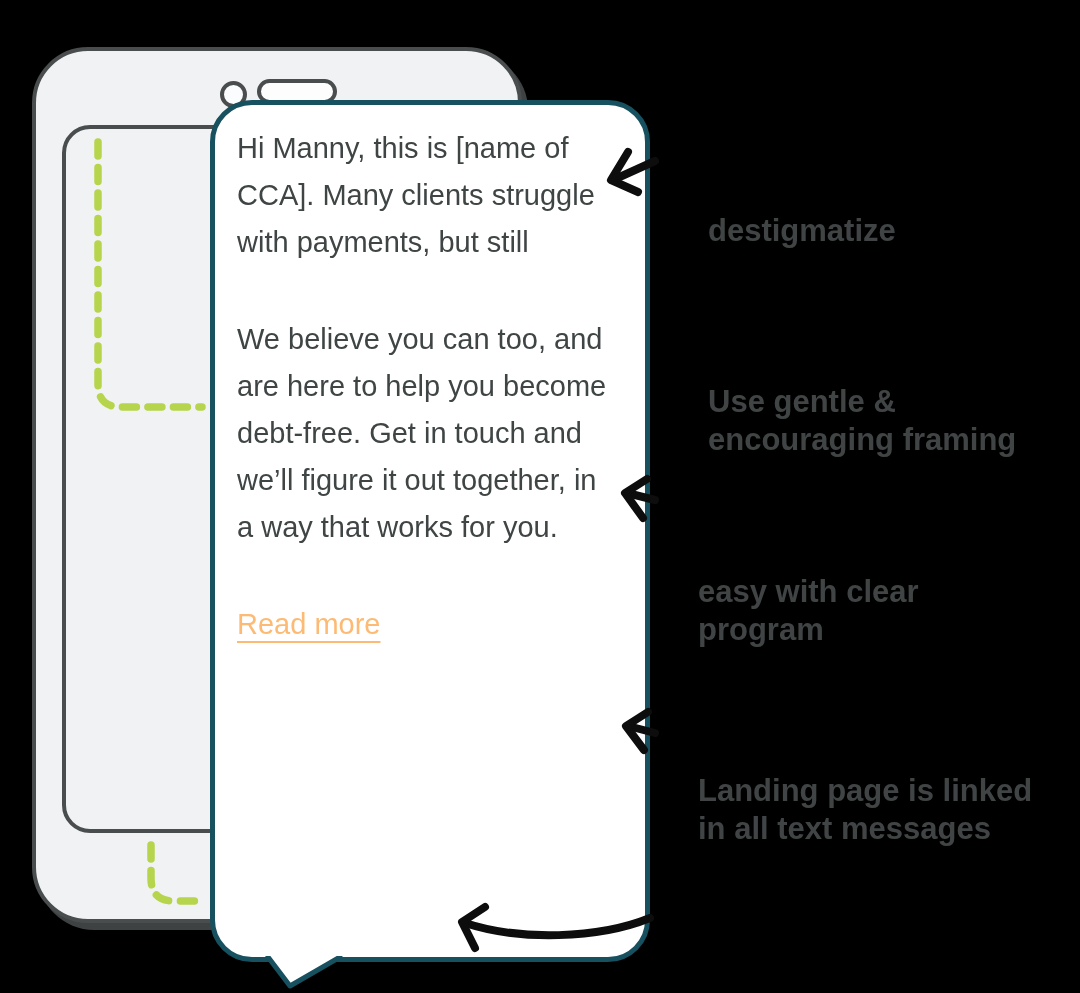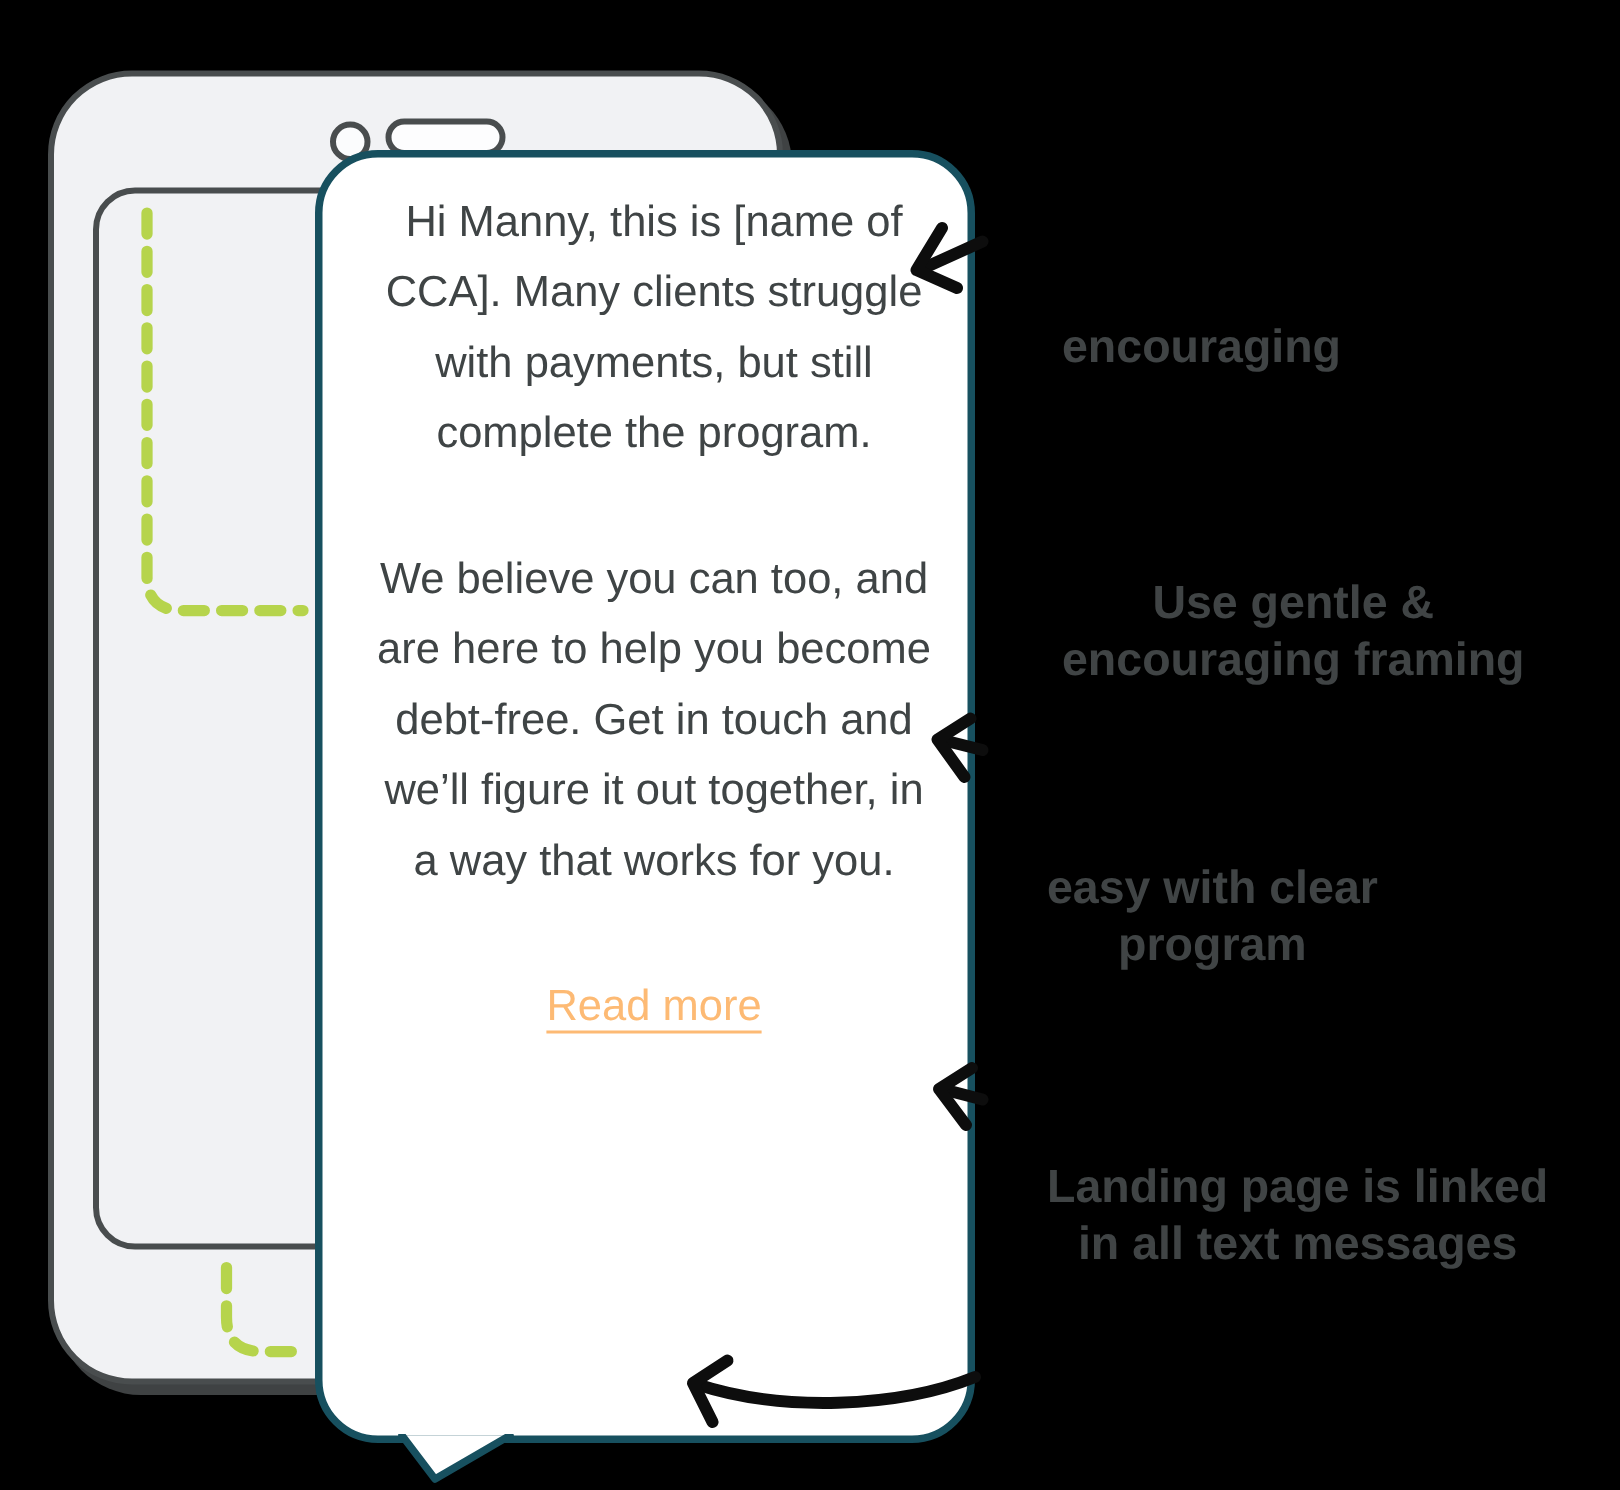--- a/index.html
+++ b/index.html
@@ -1,18 +1,18 @@
 <!DOCTYPE html>
 <html><head>
 <meta charset="utf-8">
 <style>
   html,body{margin:0;padding:0;background:#000;}
   #canvas{
     position:relative;width:1080px;height:993px;background:#000000;
-    overflow:hidden;font-family:"Liberation Sans",sans-serif;text-align:center;
+    overflow:hidden;font-family:"Liberation Sans",sans-serif;
   }
   
   .phone{
     position:absolute;left:32px;top:47px;width:490px;height:876px;
     background:#f1f2f4;border:4px solid #494d4e;border-radius:56px;
     box-shadow:6px 7px 0 rgba(115,120,122,.55);z-index:10;box-sizing:border-box;
   }
   .camera{
     position:absolute;left:220px;top:81px;width:27px;height:27px;
     background:#fbfcfd;border:4px solid #494d4e;border-radius:50%;
@@ -73,34 +73,33 @@
   <svg class="bubble-tail" width="100" height="38">
     <polygon points="10,1 32,30 82,1" fill="#ffffff"></polygon>
     <polyline points="10,1 32,30 82,1" fill="none" stroke="#17505f" stroke-width="5" stroke-linejoin="round" stroke-linecap="round"></polyline>
   </svg>
 
   <div class="bubble-text">
     <div class="para">
       <div class="line">Hi Manny, this is [name of</div>
       <div class="line">CCA]. Many clients struggle</div>
       <div class="line">with payments, but still</div>
-      <div class="line">complete the program.</div>
     </div>
     <div class="para">
       <div class="line">We believe you can too, and</div>
       <div class="line">are here to help you become</div>
       <div class="line">debt-free. Get in touch and</div>
       <div class="line">we’ll figure it out together, in</div>
       <div class="line">a way that works for you.</div>
     </div>
     <a class="read-more">Read more</a>
   </div>
 
   <div class="annotation" style="left:708px;top:212px">
-    <div>encouraging</div>
+    <div>destigmatize</div>
   </div>
   <div class="annotation" style="left:708px;top:383px">
     <div>Use gentle &amp;</div>
     <div>encouraging framing</div>
   </div>
   <div class="annotation" style="left:698px;top:573px">
     <div>easy with clear</div>
     <div>program</div>
   </div>
   <div class="annotation" style="left:698px;top:772px">

